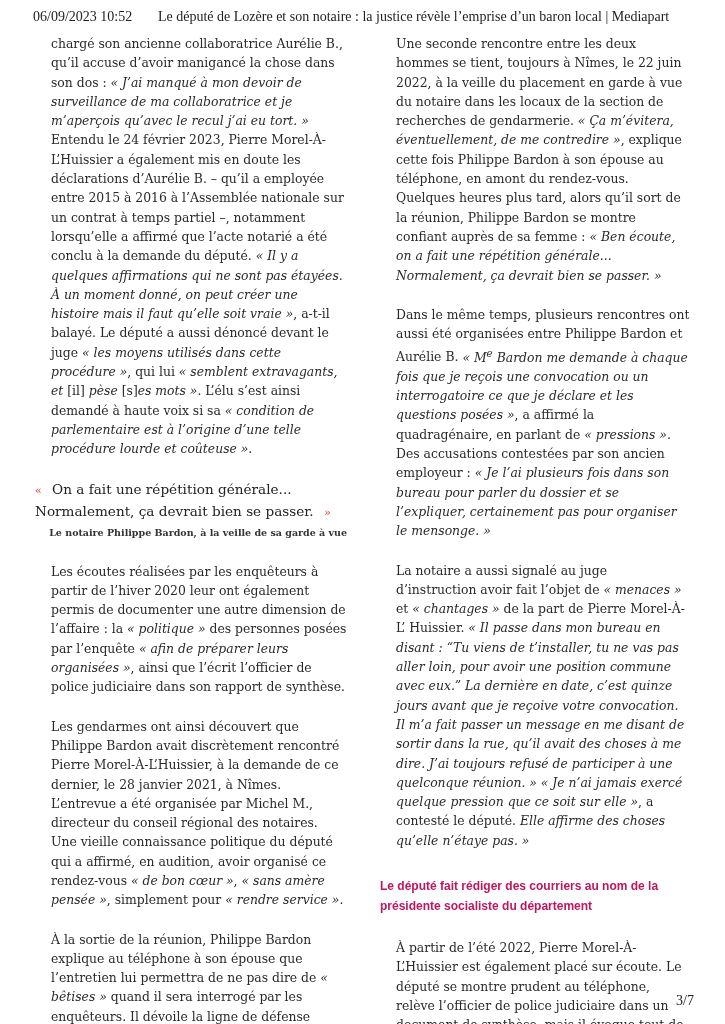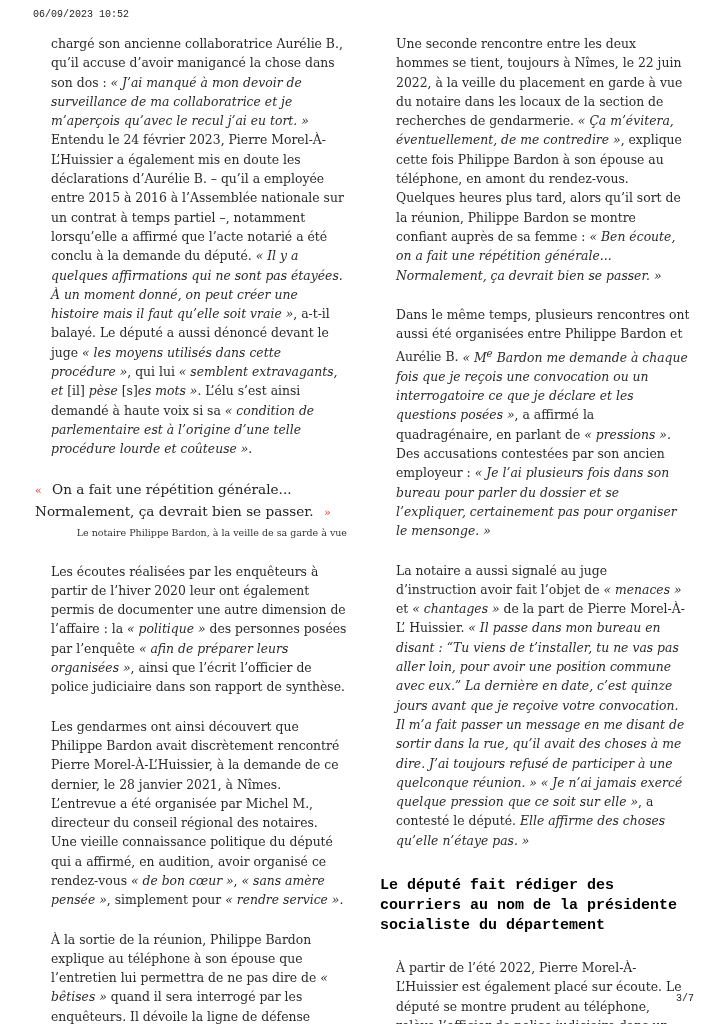--- a/index.html
+++ b/index.html
@@ -2,21 +2,21 @@
 <html><head>
 <meta charset="utf-8">
 <style>
   html, body { margin: 0; padding: 0; background: #ffffff; }
   body {
     width: 725px; height: 1024px; position: relative; overflow: hidden;
     color: #222222;
   }
   .print-header, .print-footer {
     position: absolute; left: 0; right: 0;
-    font-family: Liberation Mono, monospace; font-size: 10px; color: #222;
+    font-family: Liberation Serif, serif; font-size: 14px; color: #222;
   }
   .print-header { top: 9px; height: 14px; }
   .print-header .date { position: absolute; left: 33px; }
   .print-header .title { position: absolute; left: 158px; }
   .print-footer { top: 993px; height: 14px; }
   .print-footer .url { position: absolute; left: 24px; }
   .print-footer .page { position: absolute; left: 676px; }
 
   .col {
     position: absolute; top: 34px;
@@ -28,33 +28,34 @@
   .col p { margin: 0 0 20px 16px; }
   .col i, .col em { font-style: italic; }
 
   .pullquote { margin: 8px 0 22px 0; }
   .pullquote .q {
     font-family: "DejaVu Serif", serif; font-size: 13.6px; line-height: 20px; color: #222;
   }
   .pullquote .mark { color: #e0443a; font-size: 11px; padding: 0 6px; }
   .pullquote .mark.open { padding-left: 0; }
   .pullquote .cite {
-    text-align: right; font-size: 9.5px; line-height: 14px; color: #333; margin-top: 3px;
+    text-align: right; font-size: 9.5px; line-height: 14px; color: #333; margin-top: 3px; font-weight: bold;
   }
 
   .subhead {
-    font-family: Liberation Mono, monospace; font-weight: bold; font-size: 15px; line-height: 20px;
-    color: #000000; margin: 26px 0 22px 0;
+    font-family: Liberation Sans, sans-serif; font-weight: bold; font-size: 12px; line-height: 20px;
+    color: #be185d; margin: 26px 0 22px 0;
   }
 </style>
 </head>
 <body>
 
 <div class="print-header">
   <span class="date">06/09/2023 10:52</span>
+  <span class="title">Le député de Lozère et son notaire : la justice révèle l’emprise d’un baron local | Mediapart</span>
 </div>
 
 <div class="col left">
   <p><span>chargé son ancienne collaboratrice Aurélie B., qu’il accuse d’avoir manigancé la chose dans son dos : </span><i>« J’ai manqué à mon devoir de surveillance de ma collaboratrice et je m’aperçois qu’avec le recul j’ai eu tort. »</i><span> Entendu le 24 février 2023, Pierre Morel-À-L’Huissier a également mis en doute les déclarations d’Aurélie B. – qu’il a employée entre 2015 à 2016 à l’Assemblée nationale sur un contrat à temps partiel –, notamment lorsqu’elle a affirmé que l’acte notarié a été conclu à la demande du député. </span><i>« Il y a quelques affirmations qui ne sont pas étayées. À un moment donné, on peut créer une histoire mais il faut qu’elle soit vraie »</i><span>, a-t-il balayé. Le député a aussi dénoncé devant le juge </span><i>« les moyens utilisés dans cette procédure »</i><span>, qui lui </span><i>« semblent extravagants, et </i><span>[il]</span><i> pèse </i><span>[s]</span><i>es mots »</i><span>. L’élu s’est ainsi demandé à haute voix si sa </span><i>« condition de parlementaire est à l’origine d’une telle procédure lourde et coûteuse »</i><span>.</span></p>
 
   <div class="pullquote">
     <div class="q"><span class="mark open">«</span> <span>On a fait une répétition générale... Normalement, ça devrait bien se passer.</span> <span class="mark">»</span></div>
     <div class="cite">Le notaire Philippe Bardon, à la veille de sa garde à vue</div>
   </div>
 

